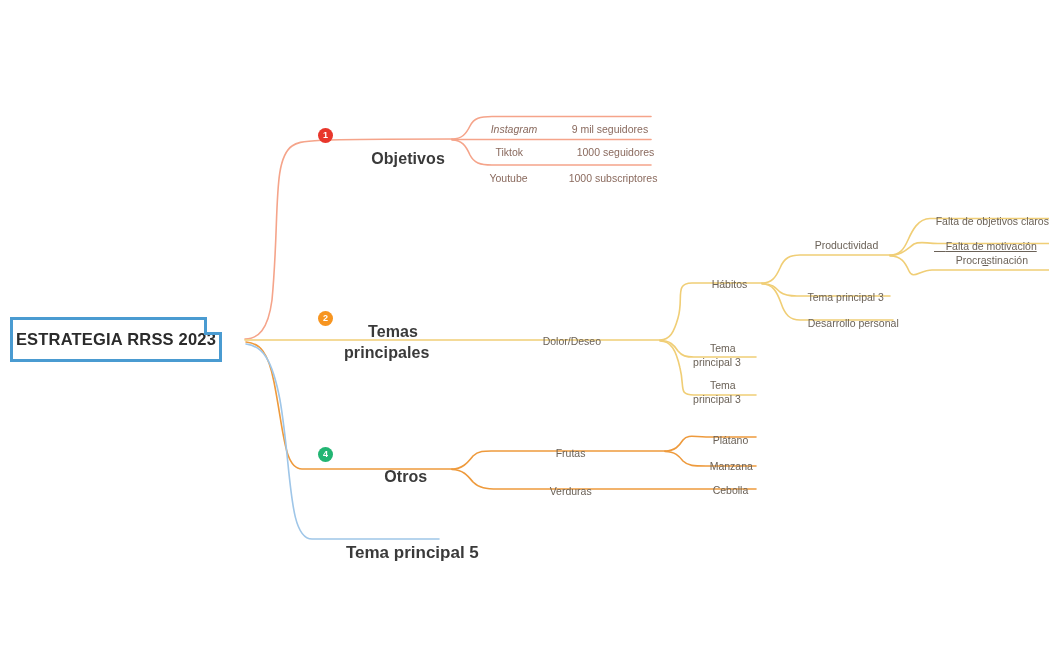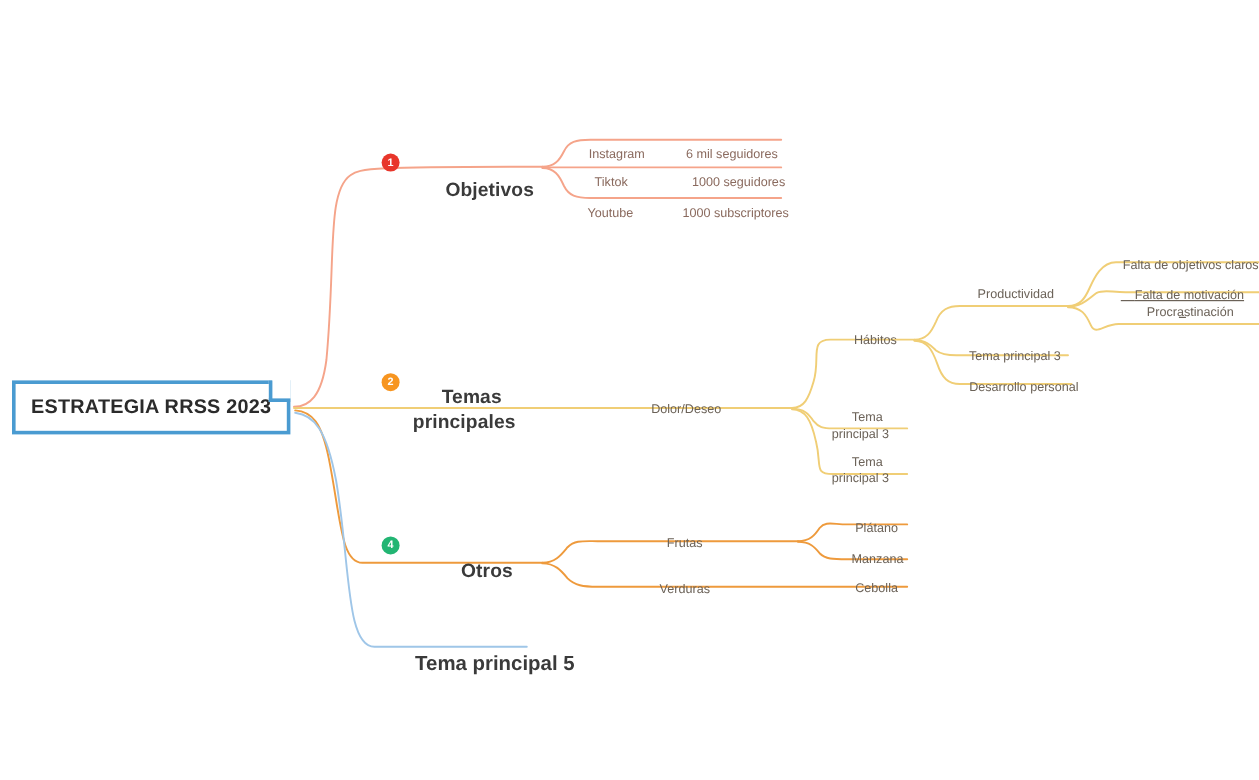--- a/index.html
+++ b/index.html
@@ -28,21 +28,21 @@
     top: 0;
     width: 1049px;
     height: 650px;
     overflow: visible;
   }
   
   .central-node {
     position: absolute;
     left: 10px;
     top: 317px;
-    width: 232px;
+    width: 212px;
     height: 45px;
     box-sizing: border-box;
     border: 3px solid #4A9BD1;
     background: #ffffff;
     display: flex;
     align-items: center;
     justify-content: center;
     z-index: 6;
   }
   .central-node .ctext {
@@ -186,25 +186,25 @@
   </div>
 
   <div class="node-label lvl1" style="left:366px; top:447px;">
     <span>Otros</span>
   </div>
 
   <div class="node-label blue-topic" style="left:327px; top:520px;">
     <span>Tema principal 5</span>
   </div>
 
-  <div class="node-label lvl2 lvl2-red" style="left:479px; top:110px;">
+  <div class="node-label lvl2 lvl2-red" style="left:479px; top:110px;font-style:italic;">
     <span>Instagram</span>
   </div>
   <div class="node-label lvl2 lvl2-red" style="left:560px; top:110px;">
-    <span>6 mil seguidores</span>
+    <span>9 mil seguidores</span>
   </div>
 
   <div class="node-label lvl2 lvl2-red" style="left:484px; top:133px;">
     <span>Tiktok</span>
   </div>
   <div class="node-label lvl2 lvl2-red" style="left:565px; top:133px;">
     <span>1000 seguidores</span>
   </div>
 
   <div class="node-label lvl2 lvl2-red" style="left:478px; top:159px;">

